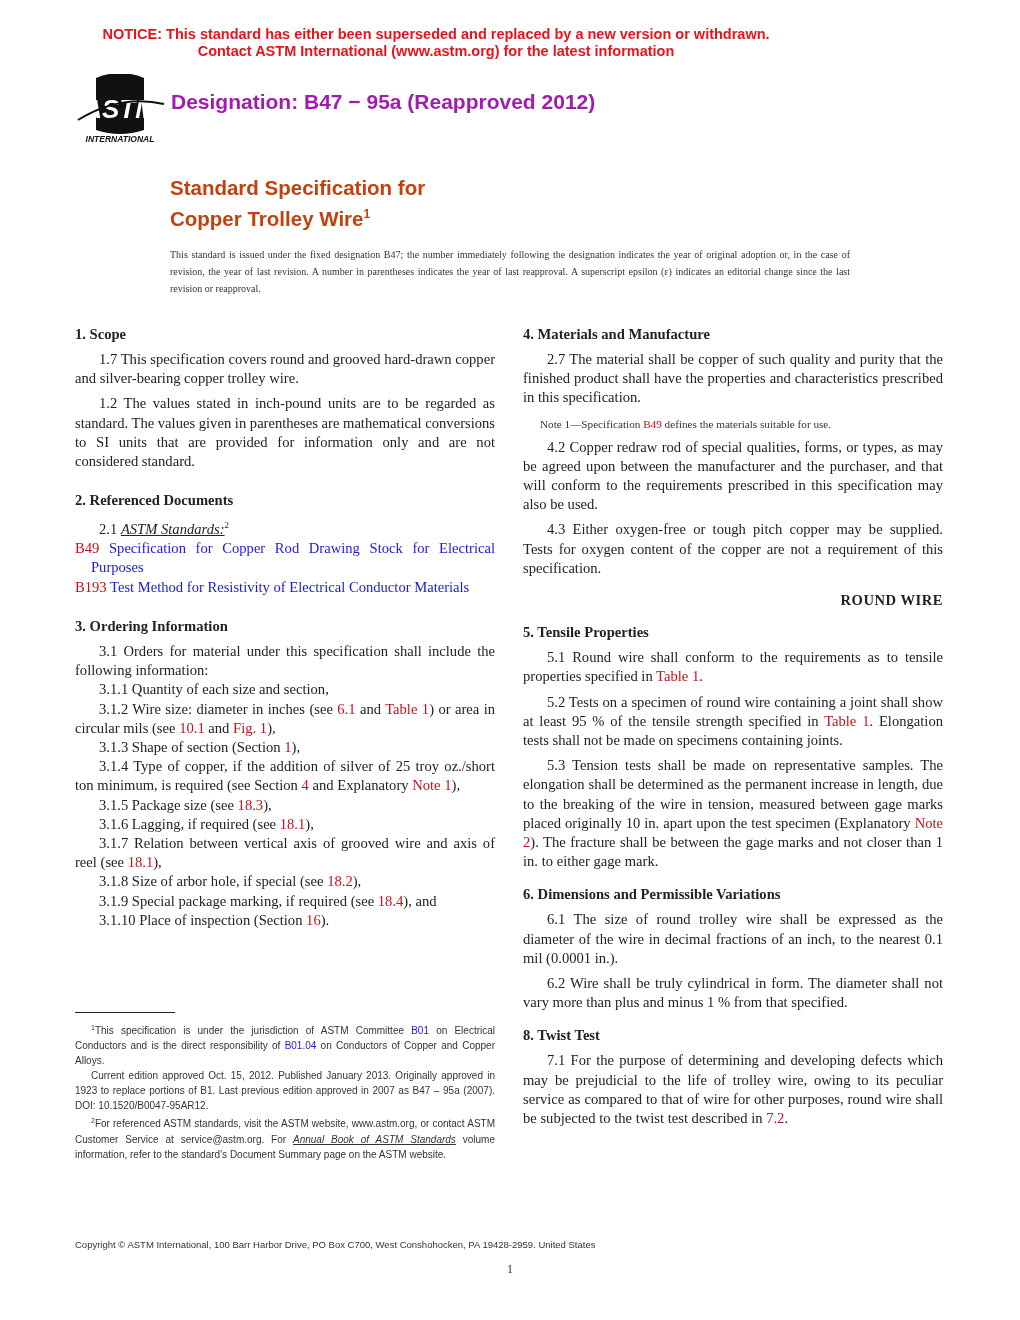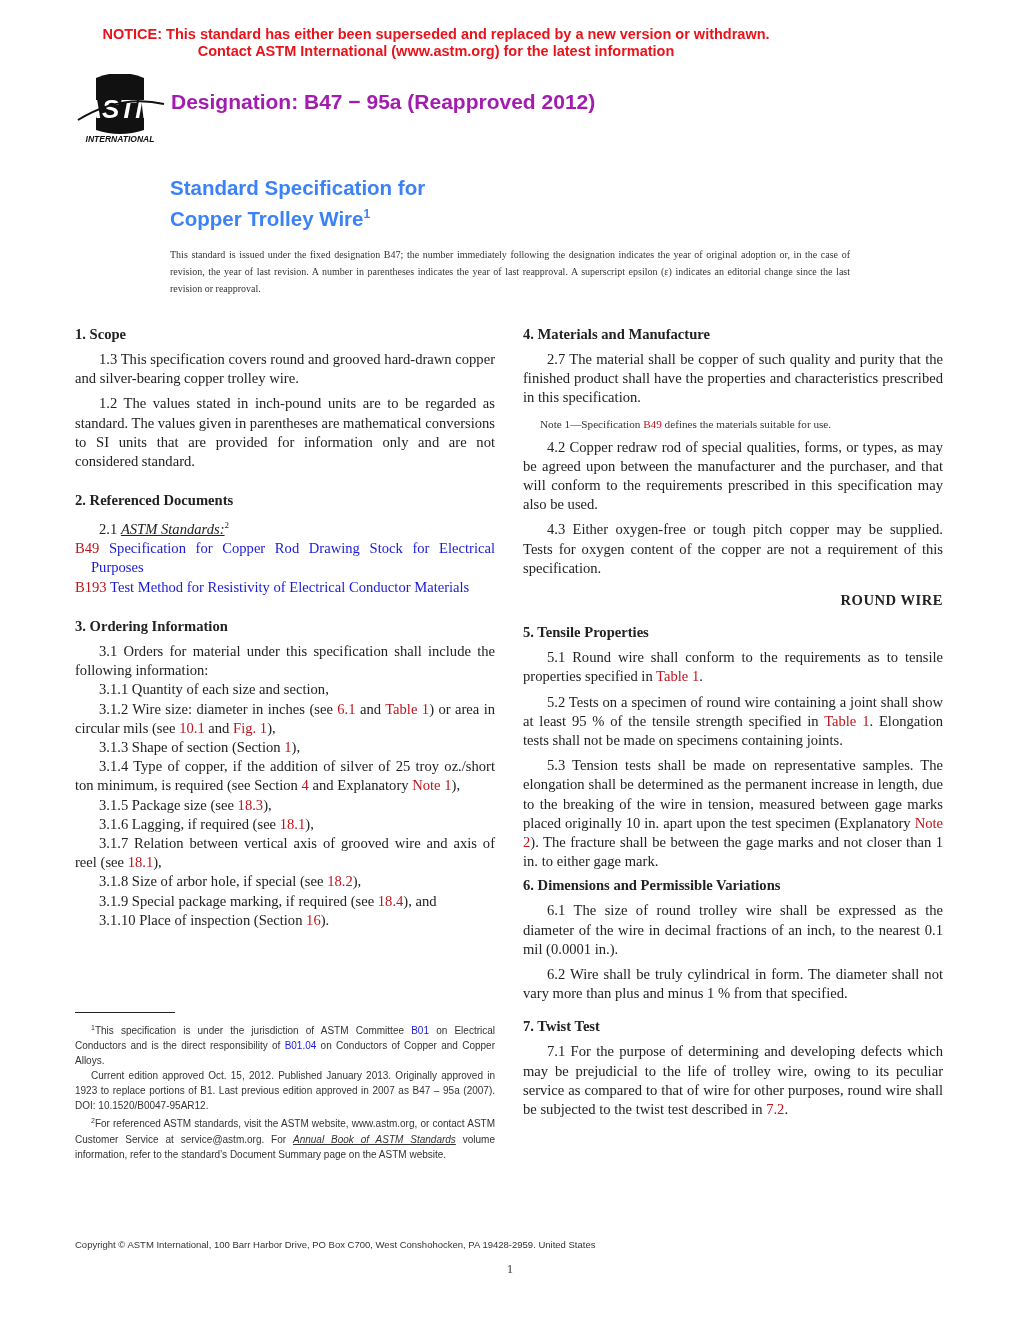--- a/index.html
+++ b/index.html
@@ -1,21 +1,21 @@
 <!DOCTYPE html>
 <html><head>
   <meta charset="utf-8">
   <style>
     html, body { margin: 0; padding: 0; background: #ffffff; }
     body { width: 1020px; height: 1320px; position: relative; overflow: hidden; color: #1a1a1a; }
     .notice { position: absolute; top: 26px; left: 0; width: 872px; text-align: center; font-family: "Liberation Sans", sans-serif; font-weight: bold; font-size: 14.5px; color: #e8131b; line-height: 17px; }
     .logo { position: absolute; left: 74px; top: 74px; width: 92px; height: 72px; }
     .logo svg { width: 92px; height: 72px; }
     .designation { position: absolute; left: 171px; top: 90px; font-family: "Liberation Sans", sans-serif; font-size: 21px; color: #a21caf; font-weight: bold; }
-    .title { position: absolute; left: 170px; top: 174px; font-family: "Liberation Sans", sans-serif; font-weight: bold; font-size: 20.5px; line-height: 27px; color: #3b82f6; }
+    .title { position: absolute; left: 170px; top: 174px; font-family: "Liberation Sans", sans-serif; font-weight: bold; font-size: 20.5px; line-height: 27px; color: #c2410c; }
     .title sup { font-size: 12px; }
     .intro { position: absolute; left: 170px; top: 246px; width: 680px; font-family: "Liberation Serif", serif; font-size: 10px; line-height: 17px; color: #333; text-align: justify; }
     .col { position: absolute; top: 324px; font-family: "Liberation Serif", serif; font-size: 14.6px; line-height: 19.2px; color: #222; }
     .col-left { left: 75px; width: 420px; }
     .col-right { left: 523px; width: 420px; }
     .col p { margin: 0; text-align: justify; text-indent: 24px; }
     .col p.gap { margin-top: 6px; }
     .col p.ref { text-indent: -16px; padding-left: 16px; text-align: justify; }
     .col h2 { font-size: 14.6px; font-weight: bold; margin: 0 0 6px 0; line-height: 20px; }
     .col h2.sp { margin-top: 19px; }
@@ -53,21 +53,21 @@
 
 <div class="title">
   <div>Standard Specification for</div>
   <div><span>Copper Trolley Wire</span><sup>1</sup></div>
 </div>
 
 <div class="intro">This standard is issued under the fixed designation B47; the number immediately following the designation indicates the year of original adoption or, in the case of revision, the year of last revision. A number in parentheses indicates the year of last reapproval. A superscript epsilon (ε) indicates an editorial change since the last revision or reapproval.</div>
 
 <div class="col col-left">
   <h2>1.  Scope</h2>
-  <p>1.3  This specification covers round and grooved hard-drawn copper and silver-bearing copper trolley wire.</p>
+  <p>1.7  This specification covers round and grooved hard-drawn copper and silver-bearing copper trolley wire.</p>
   <p class="gap">1.2  The values stated in inch-pound units are to be regarded as standard. The values given in parentheses are mathematical conversions to SI units that are provided for information only and are not considered standard.</p>
 
   <h2 class="sp">2.  Referenced Documents</h2>
   <p><span>2.1  </span><span class="ital">ASTM Standards:</span><sup style="font-size:9px">2</sup></p>
   <p class="ref"><a class="red">B49</a> <a class="blue">Specification for Copper Rod Drawing Stock for Electrical Purposes</a></p>
   <p class="ref"><a class="red">B193</a> <a class="blue">Test Method for Resistivity of Electrical Conductor Materials</a></p>
 
   <h2 class="sp">3.  Ordering Information</h2>
   <p>3.1  Orders for material under this specification shall include the following information:</p>
   <p>3.1.1  Quantity of each size and section,</p>
@@ -89,25 +89,25 @@
   <p>4.2  Copper redraw rod of special qualities, forms, or types, as may be agreed upon between the manufacturer and the purchaser, and that will conform to the requirements prescribed in this specification may also be used.</p>
   <p class="gap">4.3  Either oxygen-free or tough pitch copper may be supplied. Tests for oxygen content of the copper are not a requirement of this specification.</p>
 
   <h3 class="center">ROUND WIRE</h3>
 
   <h2>5.  Tensile Properties</h2>
   <p><span>5.1  Round wire shall conform to the requirements as to tensile properties specified in </span><a class="red">Table 1</a><span>.</span></p>
   <p class="gap"><span>5.2  Tests on a specimen of round wire containing a joint shall show at least 95 % of the tensile strength specified in </span><a class="red">Table 1</a><span>. Elongation tests shall not be made on specimens containing joints.</span></p>
   <p class="gap"><span>5.3  Tension tests shall be made on representative samples. The elongation shall be determined as the permanent increase in length, due to the breaking of the wire in tension, measured between gage marks placed originally 10 in. apart upon the test specimen (Explanatory </span><a class="red">Note 2</a><span>). The fracture shall be between the gage marks and not closer than 1 in. to either gage mark.</span></p>
 
-  <h2 class="sp" style="margin-top:4px">6.  Dimensions and Permissible Variations</h2>
+  <h2 class="sp" style="margin-top:13px">6.  Dimensions and Permissible Variations</h2>
   <p>6.1  The size of round trolley wire shall be expressed as the diameter of the wire in decimal fractions of an inch, to the nearest 0.1 mil (0.0001 in.).</p>
   <p class="gap">6.2  Wire shall be truly cylindrical in form. The diameter shall not vary more than plus and minus 1 % from that specified.</p>
 
-  <h2 class="sp" style="margin-top:13px">7.  Twist Test</h2>
+  <h2 class="sp" style="margin-top:13px">8.  Twist Test</h2>
   <p><span>7.1  For the purpose of determining and developing defects which may be prejudicial to the life of trolley wire, owing to its peculiar service as compared to that of wire for other purposes, round wire shall be subjected to the twist test described in </span><a class="red">7.2</a><span>.</span></p>
 </div>
 
 <div class="fn-rule"></div>
 <div class="footnotes">
   <p><sup>1</sup><span>This specification is under the jurisdiction of ASTM Committee </span><a class="blue">B01</a><span> on Electrical Conductors and is the direct responsibility of </span><a class="blue">B01.04</a><span> on Conductors of Copper and Copper Alloys.</span></p>
   <p>Current edition approved Oct. 15, 2012. Published January 2013. Originally approved in 1923 to replace portions of B1. Last previous edition approved in 2007 as B47 – 95a (2007). DOI: 10.1520/B0047-95AR12.</p>
   <p><sup>2</sup><span>For referenced ASTM standards, visit the ASTM website, www.astm.org, or contact ASTM Customer Service at service@astm.org. For </span><span class="ital">Annual Book of ASTM Standards</span><span> volume information, refer to the standard’s Document Summary page on the ASTM website.</span></p>
 </div>
 

